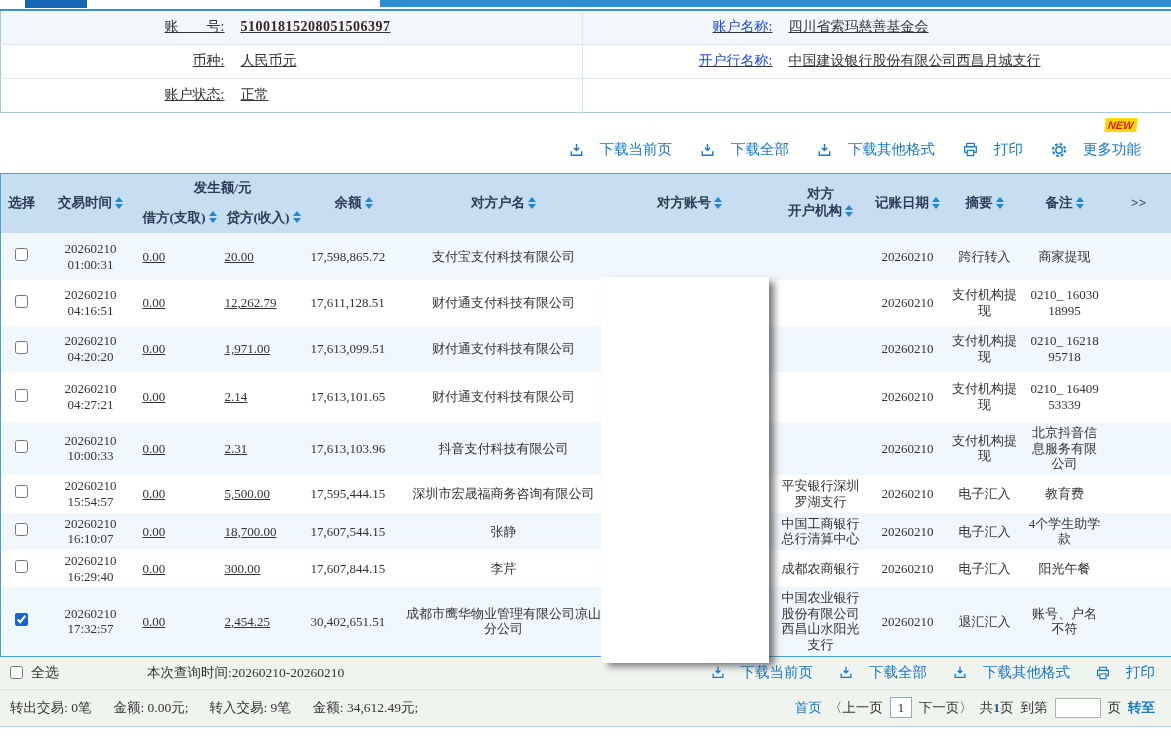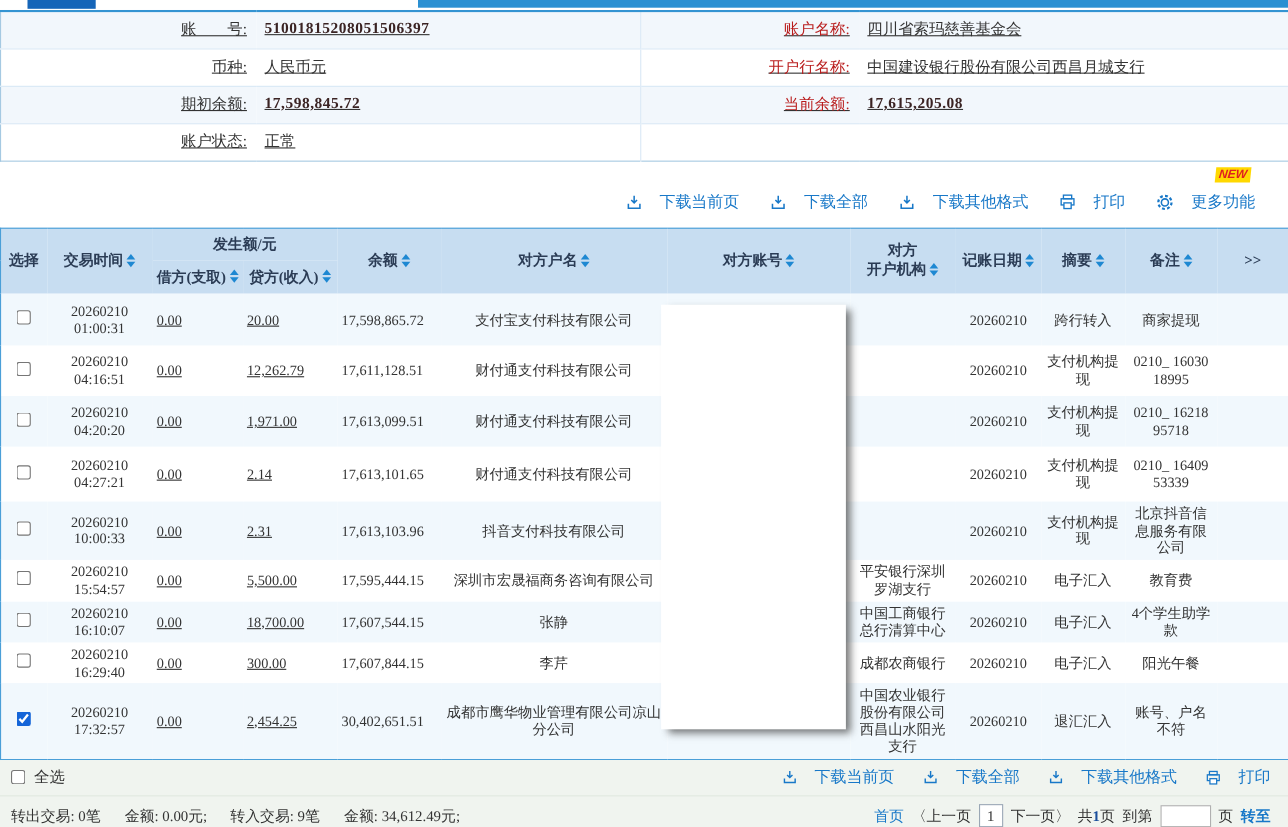--- a/index.html
+++ b/index.html
@@ -12,21 +12,21 @@
   .topstrip { height:9px; position:relative; background:#fff; }
   .topstrip .seg1 { position:absolute; left:25px; top:0; width:62px; height:8px; background:#1565b8; }
   .topstrip .seg2 { position:absolute; left:380px; top:0; right:0; height:7px; background:#2b90d2; }
 
   
   table.info { width:1171px; border-collapse:collapse; table-layout:fixed;
     border:1px solid #a5c9e2; border-top:2px solid #3494d2;text-decoration:underline; }
   table.info td { height:34px; padding:2px 8px; font-size:14px; }
   table.info tr.alt td { background:#f2f7fc; }
   table.info td.lbl { text-align:right; color:#333; }
-  table.info td.lbl2 { text-align:right; color:#b91c1c; border-left:1px solid #d9e8f5; }
+  table.info td.lbl2 { text-align:right; color:#1d4ed8; border-left:1px solid #d9e8f5; }
   table.info td.val b, .boldnum { font-weight:bold; color:#3a2323; letter-spacing:0.5px; }
   table.info tr + tr td { border-top:1px solid #d9e8f5; }
 
   
   .toolbar { height:60px; position:relative; display:flex; justify-content:flex-end;
     align-items:center; gap:28px; padding:14px 30px 0 0; }
   a.lnk { color:#1878c8; text-decoration:none; cursor:pointer; display:inline-flex;
     align-items:center; gap:16px; font-size:14.5px; white-space:nowrap; }
   .newbadge { position:absolute; top:5px; right:34px; background:#ffd800; color:#e02020;
     font-weight:bold; font-size:11px; font-style:italic; padding:0 3px; line-height:14px;
@@ -96,26 +96,20 @@
     <td class="lbl">账　　号:</td>
     <td class="val"><b>51001815208051506397</b></td>
     <td class="lbl2">账户名称:</td>
     <td class="val">四川省索玛慈善基金会</td>
   </tr>
   <tr>
     <td class="lbl">币种:</td>
     <td class="val">人民币元</td>
     <td class="lbl2">开户行名称:</td>
     <td class="val">中国建设银行股份有限公司西昌月城支行</td>
-  </tr>
-  <tr class="alt">
-    <td class="lbl">期初余额:</td>
-    <td class="val"><b>17,598,845.72</b></td>
-    <td class="lbl2">当前余额:</td>
-    <td class="val"><b>17,615,205.08</b></td>
   </tr>
   <tr>
     <td class="lbl">账户状态:</td>
     <td class="val">正常</td>
     <td class="lbl2"></td>
     <td class="val"></td>
   </tr>
 </tbody>
   </table>
 
@@ -352,20 +346,21 @@
     </tr>
   </tbody>
 </table>
 
 <div class="redaction"></div>
 
 <div class="footer">
   <div class="frow1">
     <input type="checkbox" style="">
     <span>全选</span>
+    <span class="qtime">本次查询时间:20260210-20260210</span>
     <span class="flinks">
       <a class="lnk">
         <svg class="ic" width="14" height="13" viewBox="0 0 16 16">
             <path d="M8 1v7M5 5.5l3 3 3-3" stroke="#1878c8" stroke-width="1.6" fill="none"></path>
             <path d="M2 9.5v4.5h12V9.5" stroke="#1878c8" stroke-width="1.6" fill="none"></path>
           </svg>
         <span>下载当前页</span>
         </a>
       <a class="lnk">
         <svg class="ic" width="14" height="13" viewBox="0 0 16 16">

